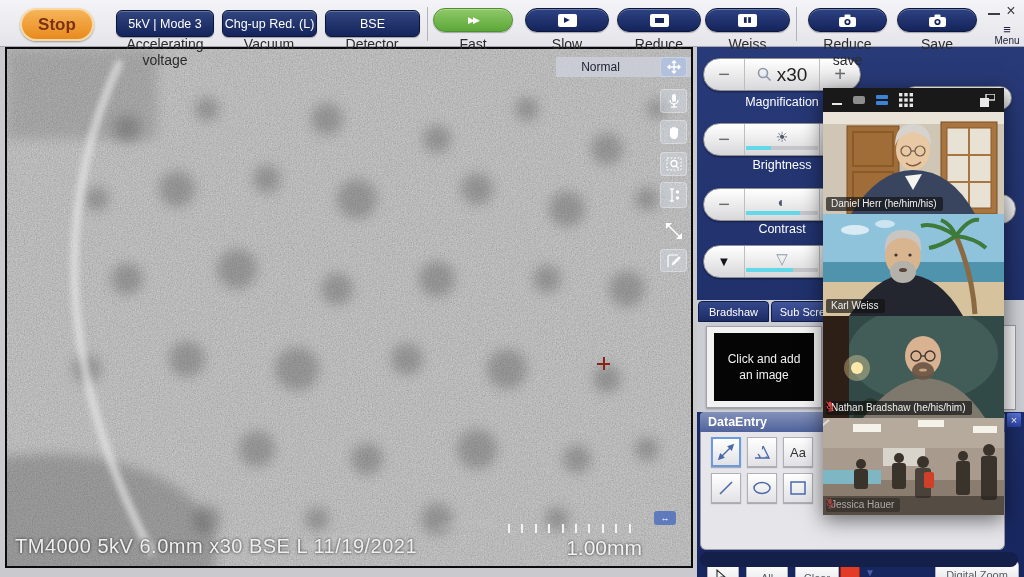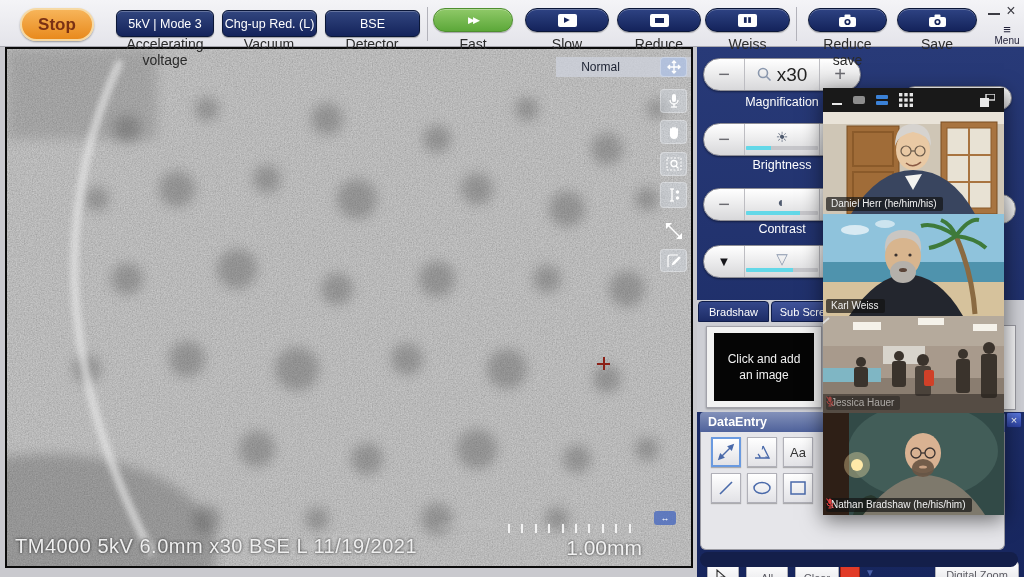--- a/index.html
+++ b/index.html
@@ -504,20 +504,46 @@
         <ellipse cx="80" cy="58" rx="13" ry="11" fill="#b4b0aa"></ellipse>
         <ellipse cx="80" cy="56" rx="4" ry="2" fill="#5a4438"></ellipse>
         <circle cx="73" cy="41" r="1.6" fill="#3a3230"></circle>
         <circle cx="87" cy="41" r="1.6" fill="#3a3230"></circle>
       </svg>
       <div class="namechip">
         <span>Karl Weiss</span>
       </div>
     </div>
 
+    <div class="vid">
+      <svg width="181" height="102" viewBox="0 0 181 102">
+        <rect width="181" height="102" fill="#324a47"></rect>
+        <ellipse cx="100" cy="38" rx="75" ry="48" fill="#46625d" opacity=".8"></ellipse>
+        <rect width="26" height="102" fill="#2e1f16"></rect>
+        <circle cx="34" cy="52" r="13" fill="#ffe9a8" opacity=".35"></circle>
+        <circle cx="34" cy="52" r="6" fill="#ffe9a8"></circle>
+        <path d="M30,102 Q35,84 48,82 Q58,84 60,102 Z" fill="#28382e"></path>
+        <path d="M40,102 Q70,64 100,62 Q136,62 162,102 Z" fill="#7e796c"></path>
+        <ellipse cx="100" cy="40" rx="18" ry="20" fill="#d9b292"></ellipse>
+        <circle cx="93" cy="40" r="5" fill="none" stroke="#3a3230" stroke-width="1.3"></circle>
+        <circle cx="107" cy="40" r="5" fill="none" stroke="#3a3230" stroke-width="1.3"></circle>
+        <line x1="98" y1="40" x2="102" y2="40" stroke="#3a3230" stroke-width="1.3"></line>
+        <ellipse cx="100" cy="55" rx="11" ry="9" fill="#6a5644" opacity=".92"></ellipse>
+        <ellipse cx="100" cy="54" rx="4" ry="1.6" fill="#caa284"></ellipse>
+      </svg>
+      <div class="namechip">
+        <svg width="8" height="11" viewBox="0 0 8 11">
+            <rect x="2.4" y="0.5" width="3.2" height="5.5" rx="1.6" fill="#e04040"></rect>
+            <path d="M1,5 a3,3 0 0 0 6,0 M4,8 V10 M2.4,10 H5.6" stroke="#e04040" stroke-width="1" fill="none"></path>
+            <line x1="0.5" y1="0.5" x2="7.5" y2="10" stroke="#e04040" stroke-width="1.1"></line>
+          </svg>
+        <span>Nathan Bradshaw (he/his/him)</span>
+      </div>
+    </div>
+
     <div class="vid last">
       <svg width="181" height="97" viewBox="0 0 181 97">
         <rect width="181" height="97" fill="#9a8d80"></rect>
         <rect width="181" height="30" fill="#b5aa9c"></rect>
         <rect x="30" y="6" width="28" height="8" fill="#f5f2ea"></rect>
         <rect x="95" y="2" width="26" height="7" fill="#f5f2ea"></rect>
         <rect x="150" y="8" width="24" height="7" fill="#f5f2ea"></rect>
         <rect y="30" width="181" height="32" fill="#a89a8c"></rect>
         <rect x="60" y="30" width="42" height="18" fill="#d8d4cc"></rect>
         <rect y="62" width="181" height="35" fill="#8a7d70"></rect>
@@ -542,41 +568,15 @@
             <rect x="2.4" y="0.5" width="3.2" height="5.5" rx="1.6" fill="#e04040"></rect>
             <path d="M1,5 a3,3 0 0 0 6,0 M4,8 V10 M2.4,10 H5.6" stroke="#e04040" stroke-width="1" fill="none"></path>
             <line x1="0.5" y1="0.5" x2="7.5" y2="10" stroke="#e04040" stroke-width="1.1"></line>
           </svg>
         <span>Jessica Hauer</span>
       </div>
       <svg class="chev" width="18" height="9" viewBox="0 0 18 9">
           <polyline points="3,2 9,7 15,2" fill="none" stroke="#ddd" stroke-width="2"></polyline>
         </svg>
     </div>
-
-    <div class="vid">
-      <svg width="181" height="102" viewBox="0 0 181 102">
-        <rect width="181" height="102" fill="#324a47"></rect>
-        <ellipse cx="100" cy="38" rx="75" ry="48" fill="#46625d" opacity=".8"></ellipse>
-        <rect width="26" height="102" fill="#2e1f16"></rect>
-        <circle cx="34" cy="52" r="13" fill="#ffe9a8" opacity=".35"></circle>
-        <circle cx="34" cy="52" r="6" fill="#ffe9a8"></circle>
-        <path d="M30,102 Q35,84 48,82 Q58,84 60,102 Z" fill="#28382e"></path>
-        <path d="M40,102 Q70,64 100,62 Q136,62 162,102 Z" fill="#7e796c"></path>
-        <ellipse cx="100" cy="40" rx="18" ry="20" fill="#d9b292"></ellipse>
-        <circle cx="93" cy="40" r="5" fill="none" stroke="#3a3230" stroke-width="1.3"></circle>
-        <circle cx="107" cy="40" r="5" fill="none" stroke="#3a3230" stroke-width="1.3"></circle>
-        <line x1="98" y1="40" x2="102" y2="40" stroke="#3a3230" stroke-width="1.3"></line>
-        <ellipse cx="100" cy="55" rx="11" ry="9" fill="#6a5644" opacity=".92"></ellipse>
-        <ellipse cx="100" cy="54" rx="4" ry="1.6" fill="#caa284"></ellipse>
-      </svg>
-      <div class="namechip">
-        <svg width="8" height="11" viewBox="0 0 8 11">
-            <rect x="2.4" y="0.5" width="3.2" height="5.5" rx="1.6" fill="#e04040"></rect>
-            <path d="M1,5 a3,3 0 0 0 6,0 M4,8 V10 M2.4,10 H5.6" stroke="#e04040" stroke-width="1" fill="none"></path>
-            <line x1="0.5" y1="0.5" x2="7.5" y2="10" stroke="#e04040" stroke-width="1.1"></line>
-          </svg>
-        <span>Nathan Bradshaw (he/his/him)</span>
-      </div>
-    </div>
   </div>
 
 </div>
 
 </body></html>

